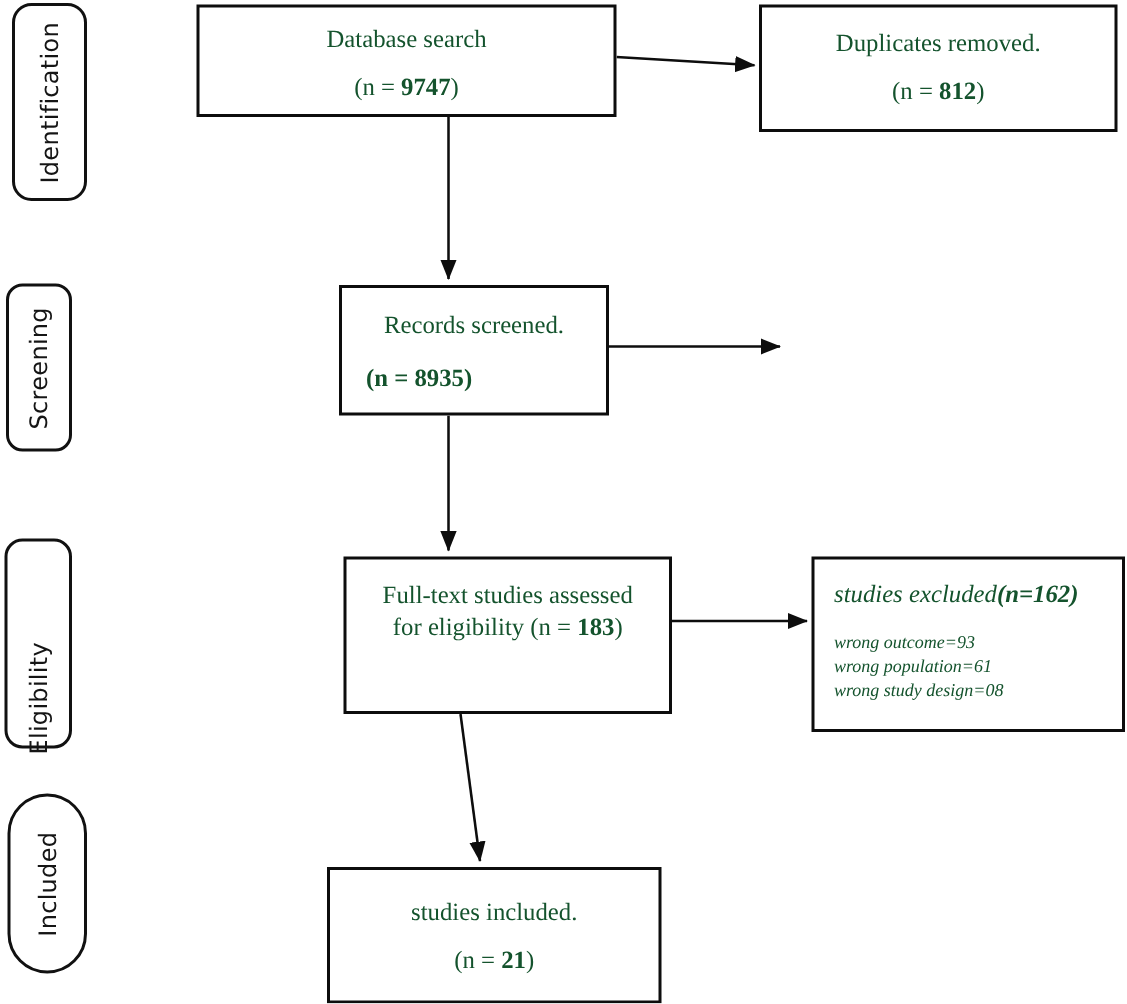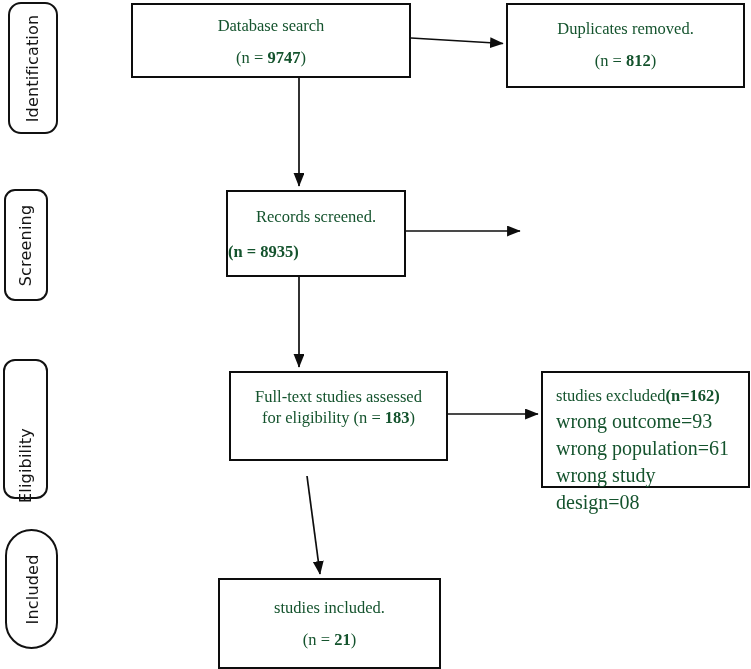--- a/index.html
+++ b/index.html
@@ -59,39 +59,39 @@
     font-size: 16.5px;
     line-height: 1.28;
   }
   .flow-box .box-inner {
     position: absolute;
     left: 0;
     right: 0;
   }
   .flow-box .line { display: block; }
   .center  { text-align: center; }
-  .left    { text-align: left; }
+  .left    { text-align: left; font-style: italic; }
   .bold    { font-weight: bold; }
   .gap-sm  { height: 11px; }
   .gap-md  { height: 14px; }
 
   #box-database        { left: 131px; top: 3px;   width: 280px; height: 75px; }
   #box-database .box-inner { top: 10px; }
   #box-duplicates      { left: 506px; top: 3px;   width: 239px; height: 85px; }
   #box-duplicates .box-inner { top: 13px; }
   #box-records         { left: 226px; top: 190px; width: 180px; height: 87px; }
   #box-records .box-inner { top: 14px; }
-  #box-records .ln-2   { padding-left: 0; text-align: left; }
+  #box-records .ln-2   { padding-left: 16px; text-align: left; }
   #box-irrelevant      { left: 523px; top: 188px; width: 206px; height: 87px; }
   #box-irrelevant .box-inner { top: 14px; }
-  #box-fulltext        { left: 229px; top: 371px; width: 219px; height: 90px; text-decoration: underline; }
+  #box-fulltext        { left: 229px; top: 371px; width: 219px; height: 105px; text-decoration: underline; }
   #box-fulltext .box-inner { top: 13px; }
   #box-excluded        { left: 541px; top: 371px; width: 209px; height: 117px; }
   #box-excluded .box-inner { top: 12px; left: 13px; right: 8px; }
-  #box-excluded .reason-list { margin-top: 2px; font-size: 20px; line-height: 1.34; }
+  #box-excluded .reason-list { margin-top: 14px; font-size: 12px; line-height: 1.34; }
   #box-included        { left: 218px; top: 578px; width: 223px; height: 91px; }
   #box-included .box-inner { top: 17px; }
 </style>
 </head>
 <body>
 
 <div id="diagram-root">
 
   <svg class="canvas" viewBox="0 0 751 669" xmlns="http://www.w3.org/2000/svg">
     <defs>

